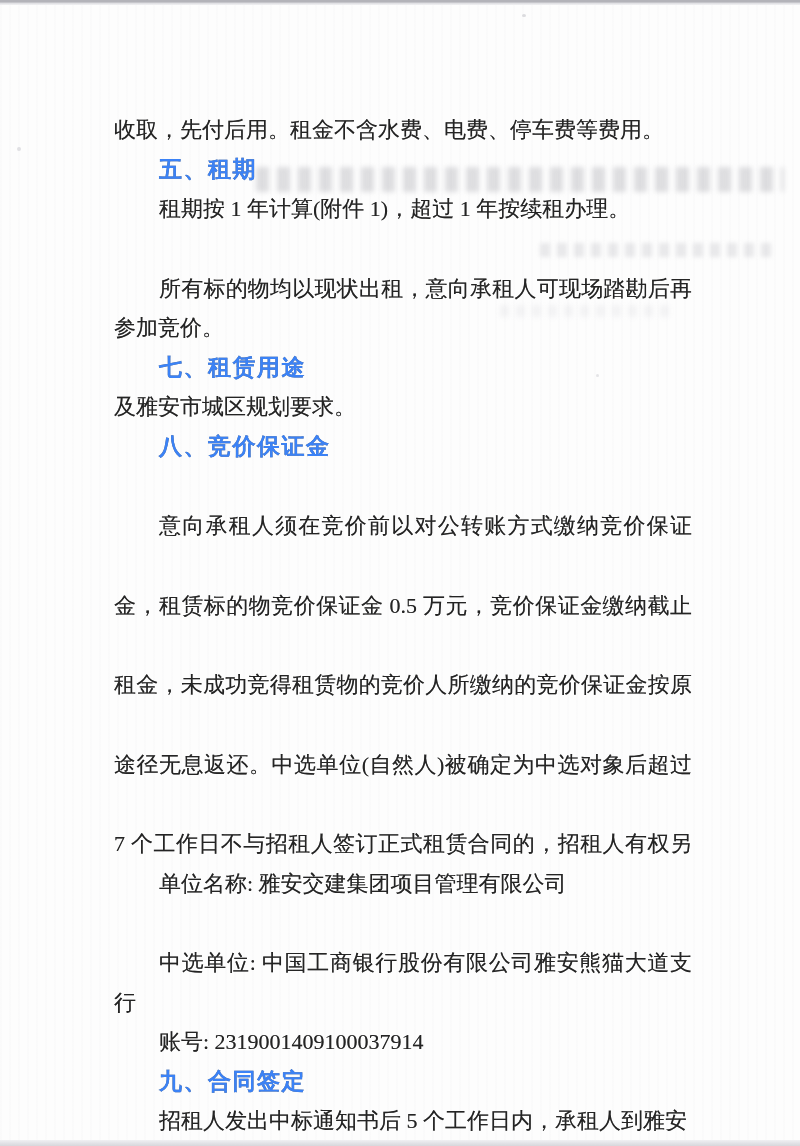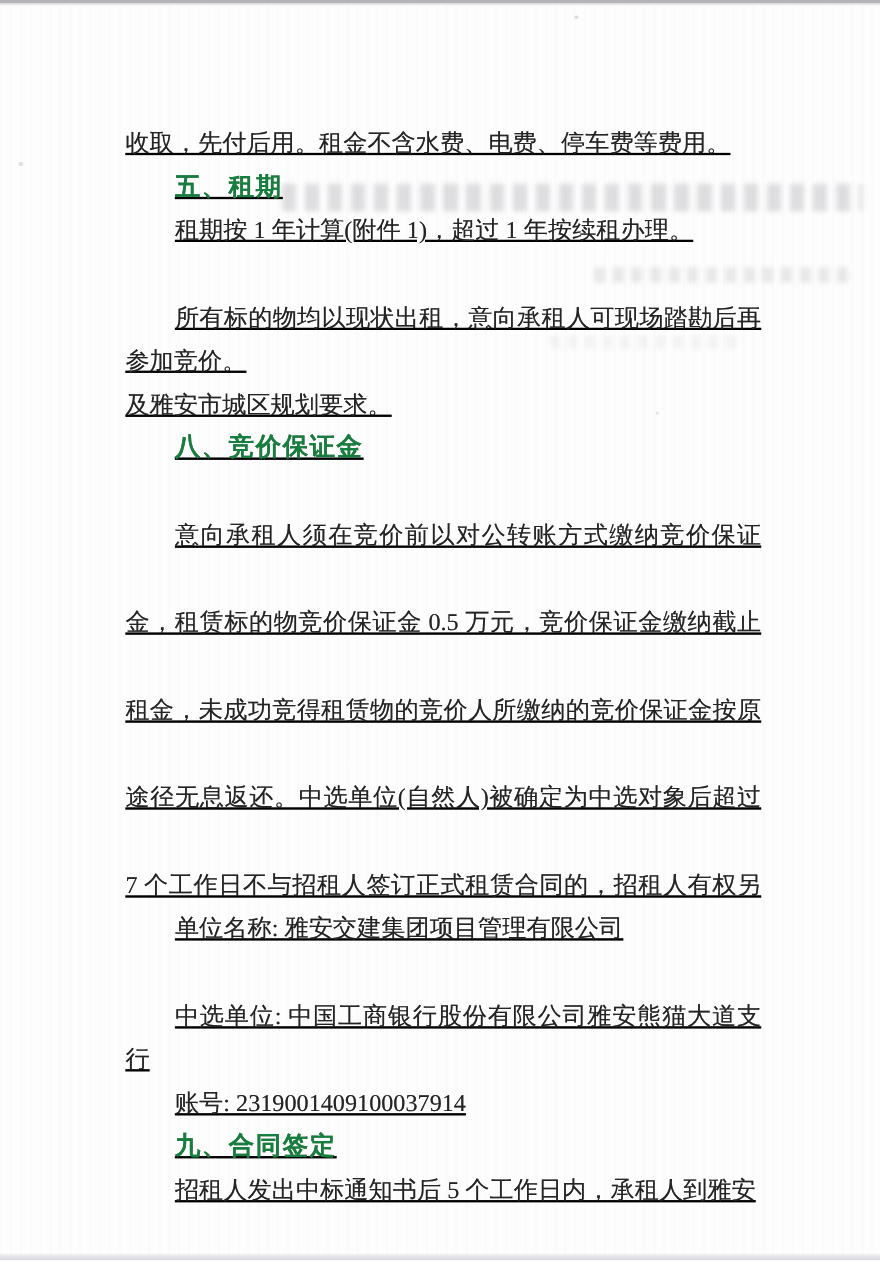--- a/index.html
+++ b/index.html
@@ -36,42 +36,41 @@
     position: absolute;
     bottom: 0; left: 0; right: 0;
     height: 6px;
     background: linear-gradient(#f1f1f3 0%, #e2e2e6 55%, #d7d7db 100%);
   }
   .content {
     position: absolute;
     left: 114px;
     top: 110px;
     width: 578px;
-    text-decoration: underline;
   }
   .line {
     font-size: 22px;
     line-height: 39.5px;
     height: 39.5px;
     color: #242424;
     letter-spacing: 0px;
     text-shadow: 0 0 0.6px rgba(40,40,40,0.55);
     white-space: normal;
   }
   .indent { text-indent: 45px; }
   .fill {
     text-align: justify;
     text-align-last: justify;
     margin-top: 40px;
   }
   .heading {
     font-family: "Liberation Sans", "DejaVu Sans", sans-serif;
     font-weight: 700;
     font-size: 23px;
-    color: #15803d;
+    color: #3b82f6;
     letter-spacing: 1.5px;
     text-shadow: 0 0 0.5px rgba(0,0,0,0.6);
   }
   
   .ghost {
     position: absolute;
     pointer-events: none;
     border-radius: 2px;
   }
   .ghost-1 {
@@ -130,20 +129,21 @@
   <div class="speck speck-1"></div>
   <div class="speck speck-2"></div>
   <div class="speck speck-3"></div>
 
   <div class="content">
     <div class="line">收取，先付后用。租金不含水费、电费、停车费等费用。</div>
     <div class="line heading indent">五、租期</div>
     <div class="line indent">租期按 1 年计算(附件 1)，超过 1 年按续租办理。</div>
     <div class="line indent fill">所有标的物均以现状出租，意向承租人可现场踏勘后再</div>
     <div class="line">参加竞价。</div>
+    <div class="line heading indent">七、租赁用途</div>
     <div class="line">及雅安市城区规划要求。</div>
     <div class="line heading indent">八、竞价保证金</div>
     <div class="line indent fill">意向承租人须在竞价前以对公转账方式缴纳竞价保证</div>
     <div class="line fill">金，租赁标的物竞价保证金 0.5 万元，竞价保证金缴纳截止</div>
     <div class="line fill">租金，未成功竞得租赁物的竞价人所缴纳的竞价保证金按原</div>
     <div class="line fill">途径无息返还。中选单位(自然人)被确定为中选对象后超过</div>
     <div class="line fill">7 个工作日不与招租人签订正式租赁合同的，招租人有权另</div>
     <div class="line indent">单位名称: 雅安交建集团项目管理有限公司</div>
     <div class="line indent fill">中选单位: 中国工商银行股份有限公司雅安熊猫大道支</div>
     <div class="line">行</div>

